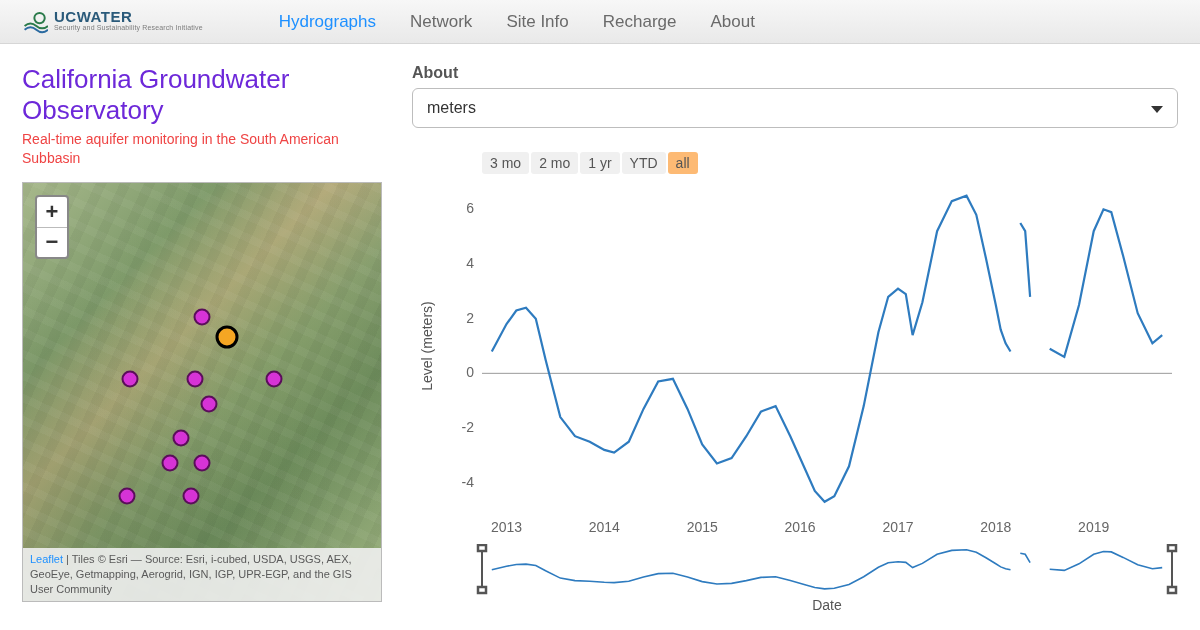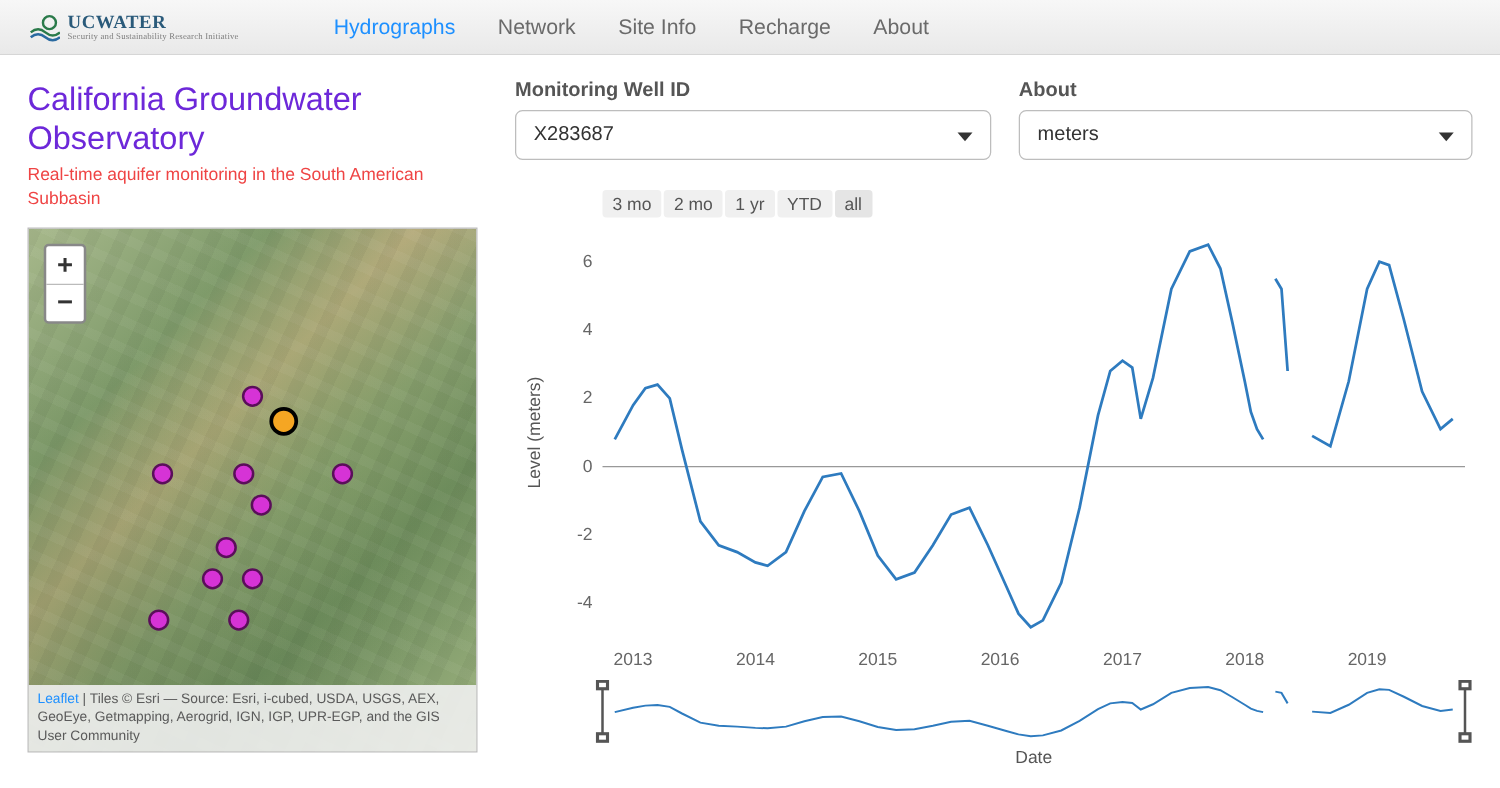--- a/index.html
+++ b/index.html
@@ -13,21 +13,21 @@
   }
   
   .topbar {
     display: flex;
     align-items: center;
     height: 44px;
     padding: 0 22px;
     background: linear-gradient(#f7f7f7, #e9e9e9);
     border-bottom: 1px solid #d6d6d6;
   }
-  .brand { display: flex; align-items: center; gap: 6px; font-family: Liberation Serif, serif; }
+  .brand { display: flex; gap: 6px; }
   .brand-logo { width: 26px; height: 26px; }
   .brand-text { display:flex; flex-direction:column; line-height:1; }
   .brand-main { font-weight:600; letter-spacing:.5px; font-size:15px; color:#2a5a7a; }
   .brand-sub  { font-size:7px; color:#7d7d7d; letter-spacing:.15px; }
   .tabs { display:flex; gap:34px; margin-left:76px; font-size:17px; }
   .tab  { color:#6a6a6a; cursor:pointer; }
   .tab.active { color:#1e90ff; }
   
   .main { display:flex; padding:20px 22px 0 22px; gap:20px; }
   .left { width:370px; flex:none; }
@@ -84,21 +84,21 @@
   .chart-wrap { position:relative; }
   .range-row {
     display:flex; align-items:flex-start; justify-content:space-between;
     padding-left:70px; padding-right:8px; margin-top:24px;
   }
   .ranges { display:flex; gap:2px; }
   .range-btn {
     font-size:14px; color:#555; background:#f0f0f0; padding:3px 8px;
     border-radius:3px; cursor:pointer;
   }
-  .range-btn.active { background:#e5e5e5; }
+  .range-btn.active { background:#fdba74; }
   .chart-title { font-size:20px; color:#555; }
   .chart-svg { display:block; }
   .axis-label { font-size:14px; fill:#555; }
   .seriesline { fill:none; stroke:#2e7bbf; stroke-width:2.2; }
   .seriesline.mini { stroke-width:1.6; }
   .zero-line { stroke:#999; stroke-width:1; }
   .brush-handle { stroke:#555; stroke-width:2.5; fill:#fff; }
 </style>
 </head>
 <body>
@@ -147,27 +147,20 @@
         <div class="marker" style="left: 44%; top: 61%;"></div>
         <div class="marker" style="left: 41%; top: 67%;"></div>
         <div class="marker" style="left: 50%; top: 67%;"></div>
         <div class="marker" style="left: 47%; top: 75%;"></div>
         <div class="marker" style="left: 29%; top: 75%;"></div>
       </div>
   </div>
 
   <div class="right">
     <div class="controls">
-      <div class="ctrl-group" style="flex:1.05">
-        <span class="ctrl-label">Monitoring Well ID</span>
-        <div class="select">
-          <span>X283687</span>
-          <span class="caret"></span>
-        </div>
-      </div>
       <div class="ctrl-group">
         <span class="ctrl-label">About</span>
         <div class="select">
           <span>meters</span>
           <span class="caret"></span>
         </div>
       </div>
     </div>
 
     <div class="chart-wrap">

